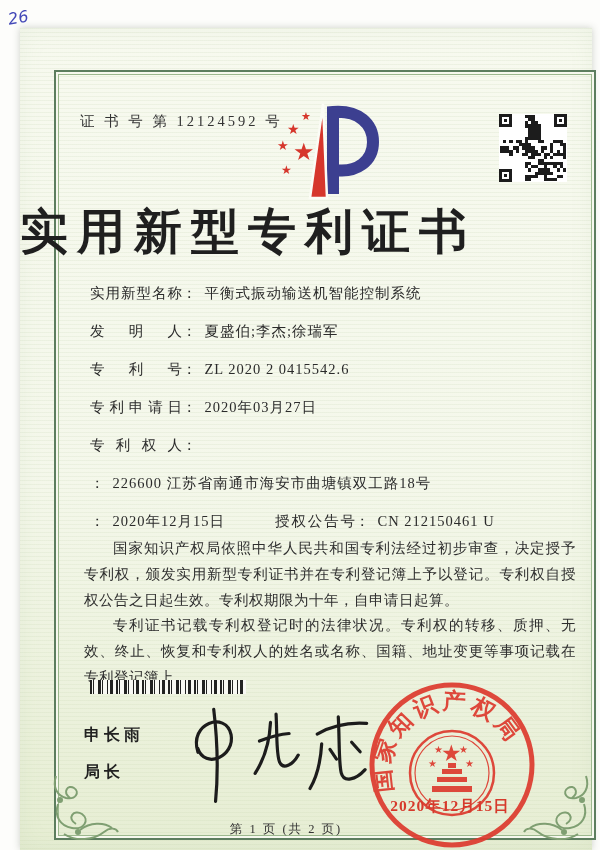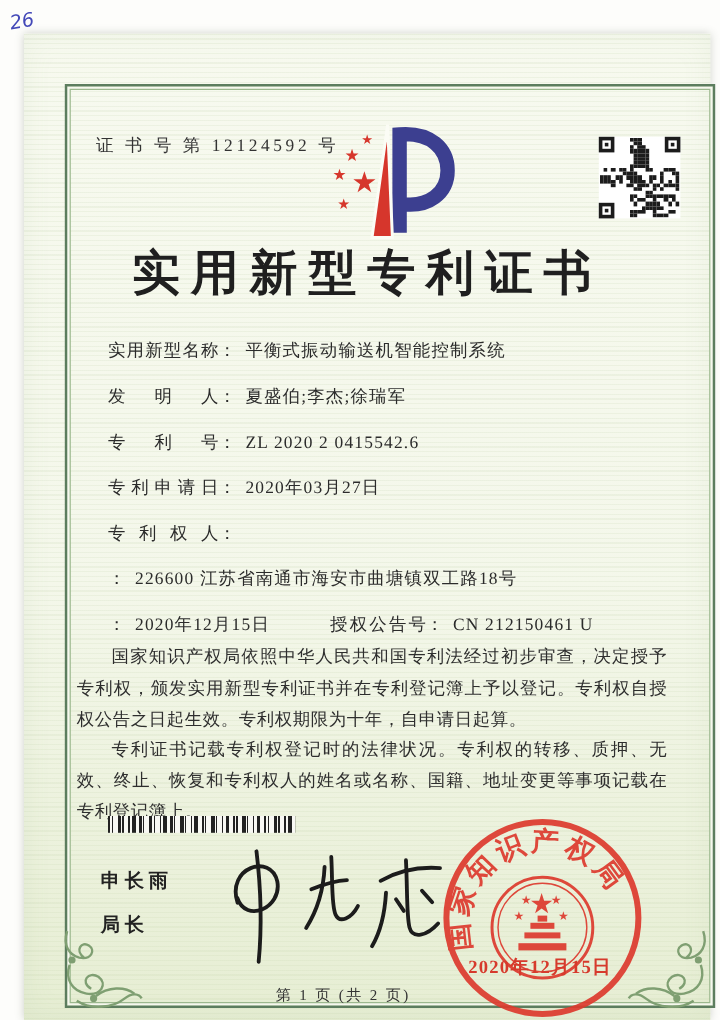--- a/index.html
+++ b/index.html
@@ -39,38 +39,38 @@
   .logo{position:absolute;left:243px;top:70px;width:124px;height:108px;}
   
   .qr-wrap{position:absolute;left:479px;top:86px;width:66px;height:66px;background:#fff;padding:1px;}
   .qr{position:relative;width:66px;height:66px;display:grid;grid-template-columns:repeat(21,1fr);grid-template-rows:repeat(21,1fr);}
   .qr i{display:block;}
   .qr i.m{background:#1c1c1c;}
   .finder{position:absolute;width:13px;height:13px;border:3px solid #1c1c1c;background:#fff;box-sizing:border-box;}
   .finder::after{content:"";position:absolute;left:2px;top:2px;width:3px;height:3px;background:#1c1c1c;}
   .finder.tl{left:0;top:0}.finder.tr{right:0;top:0}.finder.bl{left:0;bottom:0}
   .title{
-    position:absolute;left:0;right:0;top:172px;text-align:center;
-    font-size:40px;font-weight:bold;letter-spacing:9px;color:#1f1f1f;
+    position:absolute;left:0;right:0;top:172px;
+    font-size:48px;font-weight:bold;letter-spacing:9px;color:#1f1f1f;
   }
   
   .fields{position:absolute;left:60px;top:246px;width:492px;font-size:14.5px;margin-left:10px;}
   .row{display:flex;align-items:baseline;height:38px;line-height:38px;white-space:nowrap;}
   .flabel{
     display:inline-block;width:92px;
     text-align:justify;text-align-last:justify;
     color:#2b2b2b;
   }
   .colon{margin-right:8px;}
   .fvalue{letter-spacing:1px;}
   .pair2{margin-left:50px;display:flex;align-items:baseline;}
   .pair2 .flabel{width:80px;}
   
   .body-text{
-    position:absolute;left:44px;top:508px;width:492px;
+    position:absolute;left:64px;top:508px;width:492px;
     font-size:14.5px;line-height:1.78;text-align:justify;
     letter-spacing:0.5px;color:#2e2e2e;
   }
   .body-text p{margin:0;text-indent:2em;}
   
   .barcode{
     position:absolute;left:70px;top:652px;width:156px;height:14px;
     background:repeating-linear-gradient(90deg,
       #222 0 2px,#f8f8f4 2px 3px,#222 3px 4px,#f8f8f4 4px 8px,
       #222 8px 11px,#f8f8f4 11px 12px,#222 12px 13px,#f8f8f4 13px 17px,

